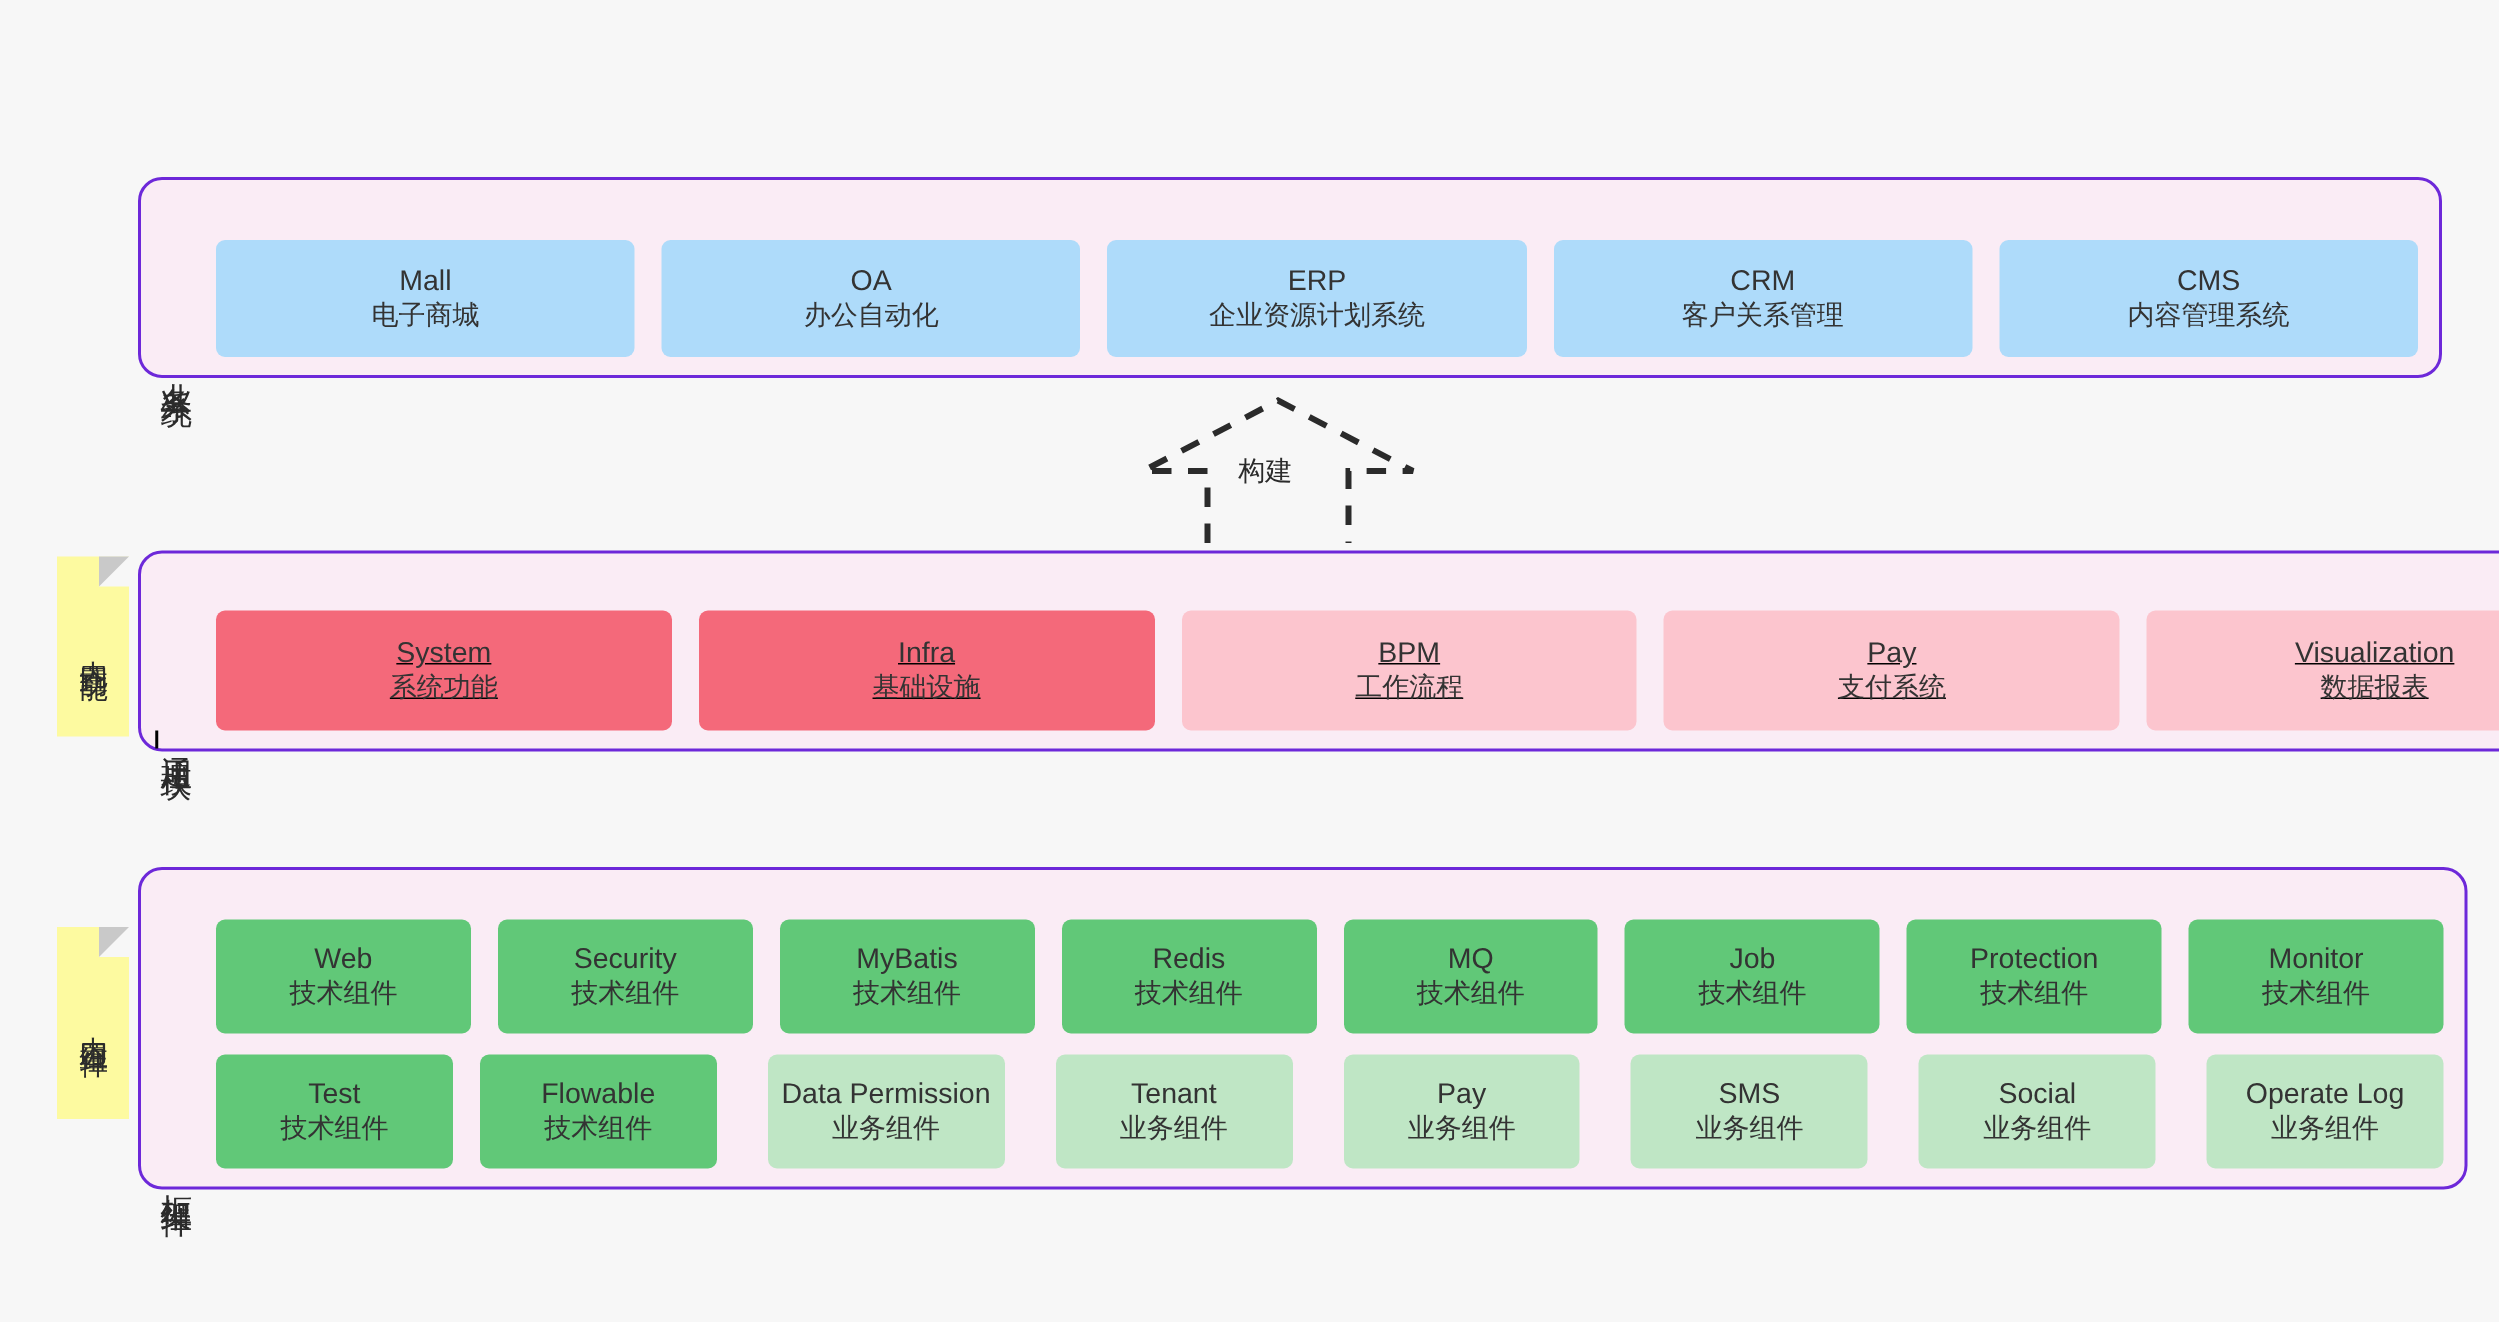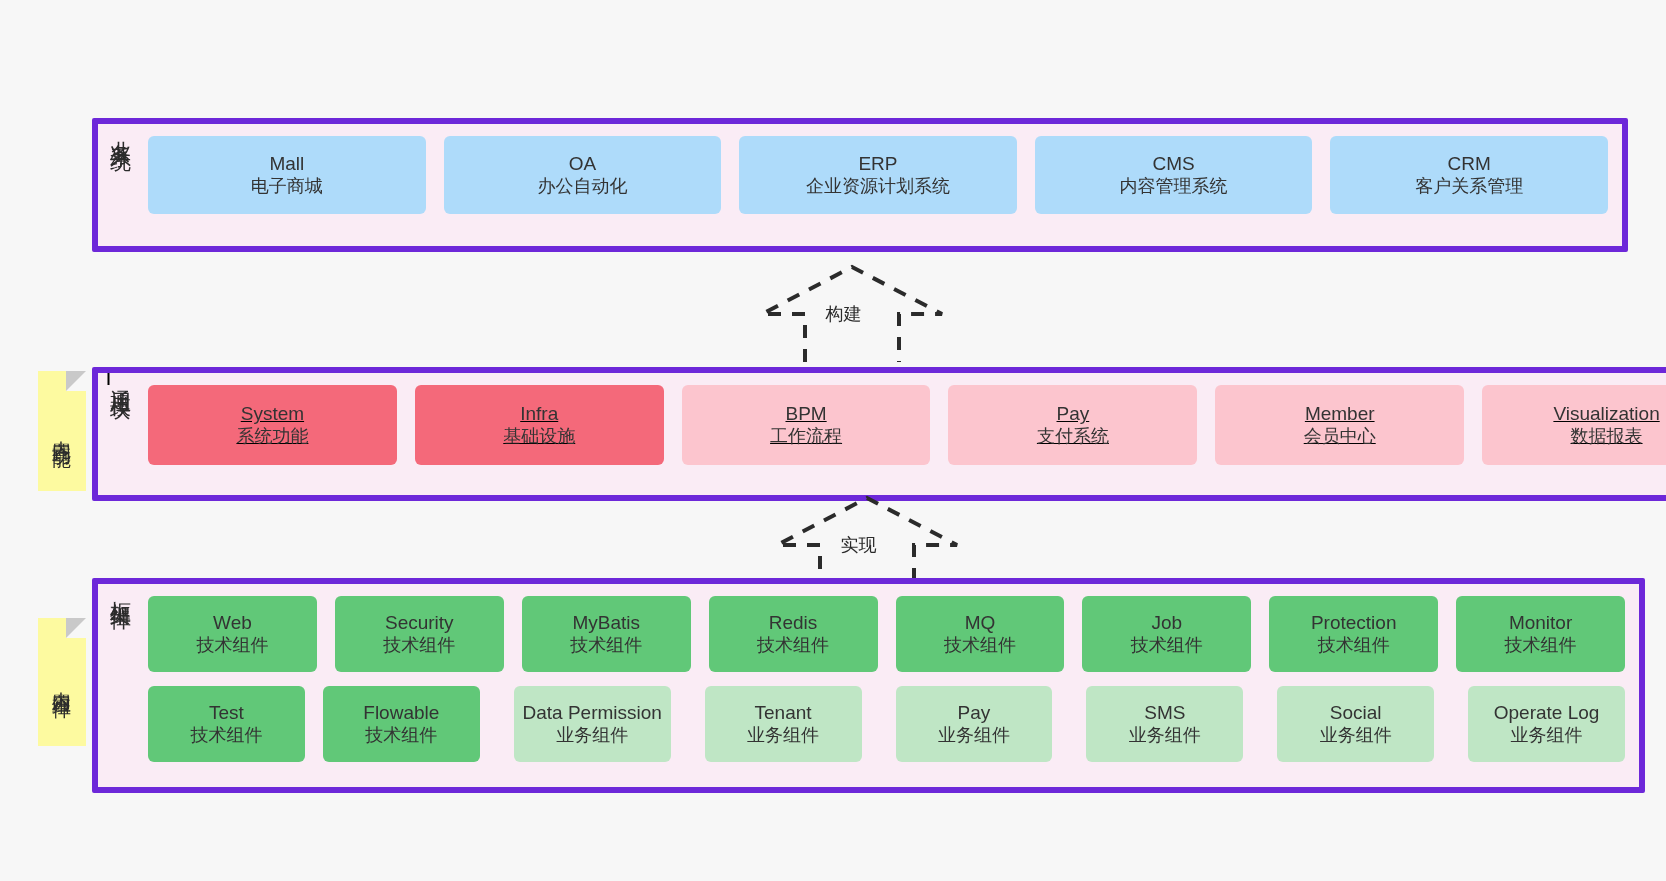--- a/index.html
+++ b/index.html
@@ -14,24 +14,24 @@
     width: 1666px;
     height: 881px;
     background: #f7f7f7;
     overflow: hidden;
   }
 
   
   .layer {
     position: absolute;
     background: #faecf5;
-    border: 6px solid #6d28d9;
-    border-radius: 2px;
-    display: flex;
-    align-items: flex-start;
+    border: 2px solid #6d28d9;
+    border-radius: 16px;
+    display: flex;
+    align-items: flex-end;
   }
   .layer-title {
     flex: 0 0 auto;
     width: 46px;
     display: flex;
     align-items: center;
     justify-content: center;
     font-size: 21px;
     color: #2b2b2b;
     writing-mode: vertical-rl;
@@ -139,26 +139,26 @@
         </div>
         <div class="card c-blue h-biz">
           <span class="en">OA</span>
           <span class="cn">办公自动化</span>
         </div>
         <div class="card c-blue h-biz">
           <span class="en">ERP</span>
           <span class="cn">企业资源计划系统</span>
         </div>
         <div class="card c-blue h-biz">
+          <span class="en">CRM</span>
+          <span class="cn">客户关系管理</span>
+        </div>
+        <div class="card c-blue h-biz">
           <span class="en">CMS</span>
           <span class="cn">内容管理系统</span>
-        </div>
-        <div class="card c-blue h-biz">
-          <span class="en">CRM</span>
-          <span class="cn">客户关系管理</span>
         </div>
       </div>
     </div>
   </div>
 
   <div class="arrow-wrap" style="left:757px; top:262px;">
     <svg width="190" height="100" viewBox="0 0 190 100" aria-hidden="true">
       <path d="M 48 100 L 48 52 L 5 52 L 95 5 L 185 52 L 142 52 L 142 100" fill="none" stroke="#2b2b2b" stroke-width="4" stroke-dasharray="13 11" stroke-linecap="butt"></path>
     </svg>
     <div class="arrow-label">构建</div>
@@ -181,37 +181,27 @@
         </div>
         <div class="card c-pink h-mod">
           <span class="en">BPM</span>
           <span class="cn">工作流程</span>
         </div>
         <div class="card c-pink h-mod">
           <span class="en">Pay</span>
           <span class="cn">支付系统</span>
         </div>
         <div class="card c-pink h-mod">
-          <span class="en">Member</span>
-          <span class="cn">会员中心</span>
-        </div>
-        <div class="card c-pink h-mod">
           <span class="en">Visualization</span>
           <span class="cn">数据报表</span>
         </div>
       </div>
     </div>
   </div>
 
-  <div class="arrow-wrap" style="left:772px; top:493px;">
-    <svg width="190" height="100" viewBox="0 0 190 100" aria-hidden="true">
-      <path d="M 48 100 L 48 52 L 5 52 L 95 5 L 185 52 L 142 52 L 142 100" fill="none" stroke="#2b2b2b" stroke-width="4" stroke-dasharray="13 11" stroke-linecap="butt"></path>
-    </svg>
-    <div class="arrow-label">实现</div>
-  </div>
 
   <div class="sticky" style="left:38px; top:618px; height:128px;">
     <span>内置组件</span>
   </div>
   <div class="layer" id="layer-framework" style="left:92px; top:578px; width:1553px; height:215px;">
     <div class="layer-title">框架组件</div>
     <div class="layer-body">
 
       <div class="row">
         <div class="card c-green h-frame">

